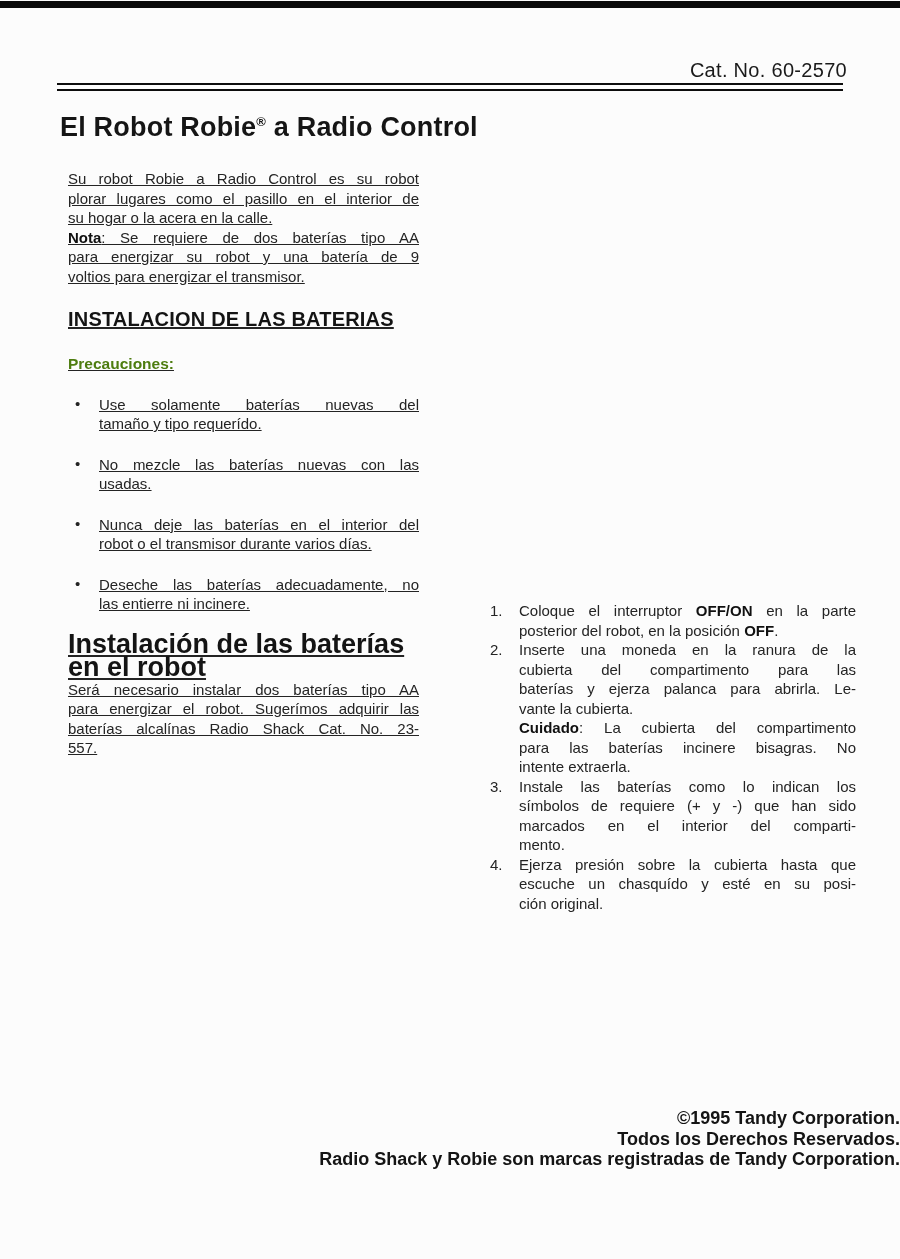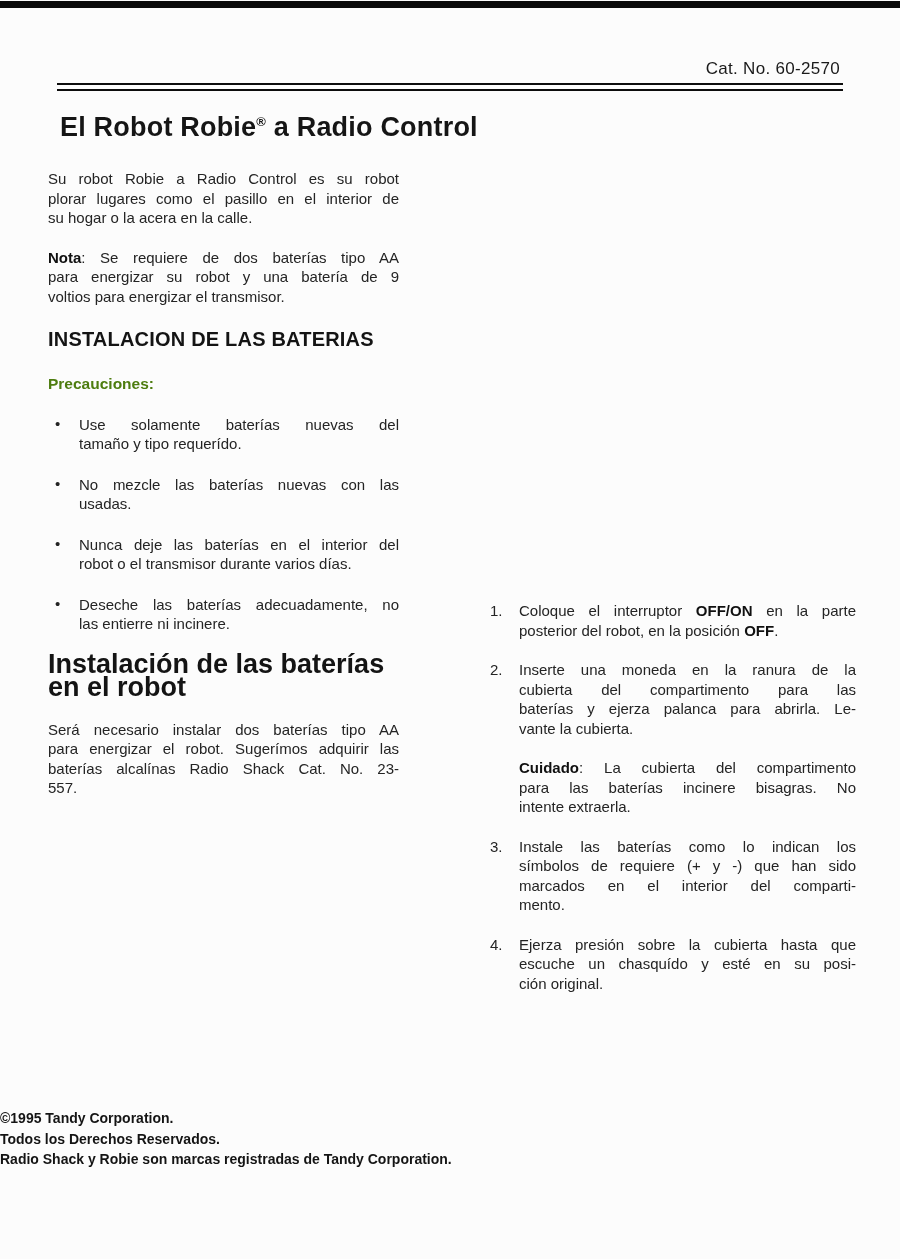--- a/index.html
+++ b/index.html
@@ -14,58 +14,58 @@
     font-family: "Liberation Sans", sans-serif;
     color: #222;
     overflow: hidden;
   }
   .top-bar {
     position: absolute; top: 1px; left: 0;
     width: 100%; height: 7px;
     background: #0a0a0a;
   }
   .cat-no {
-    position: absolute; top: 59px; right: 60px;
-    font-size: 17px; color: #1a1a1a; letter-spacing: 0.3px;
+    position: absolute; top: 59px; right: 53px;
+    font-size: 20px; color: #1a1a1a; letter-spacing: 0.3px;
   }
   .double-rule {
     position: absolute; top: 83px; left: 57px; right: 57px;
     height: 4px;
     border-top: 2.6px solid #0d0d0d;
     border-bottom: 2.6px solid #0d0d0d;
   }
   .title {
     position: absolute; top: 112px; left: 60px; margin: 0;
     font-size: 27px; font-weight: bold; color: #151515;
     white-space: nowrap; letter-spacing: 0.2px;
   }
   .title sup { font-size: 13px; font-weight: bold; }
   .col {
     position: absolute;
     font-size: 15px; line-height: 19.5px; color: #242424;
   }
-  .col-left  { left: 48px;  top: 169px; width: 351px; }
+  .col-left  { left: 68px;  top: 169px; width: 351px; text-decoration: underline; }
   .col-right { left: 490px; top: 601px; width: 366px; }
-  .block { margin-top: 20px; }
+  .block { }
   .block:first-child { margin-top: 0; }
   .h2  { margin-top: 21px; font-size: 20px;   line-height: 24px;   font-weight: bold; color: #141414; letter-spacing: 0.2px; }
   .h3  { margin-top: 23px; font-size: 15.5px; line-height: 19.5px; font-weight: bold; color: #4d7c0f; }
   .h2b { margin-top: 19px; font-size: 27px; line-height: 23.5px; font-weight: bold; color: #141414; }
   .bullet { margin-top: 21px; position: relative; padding-left: 31px; }
   .bullet .marker { position: absolute; left: 7px; top: -1px; }
   .item { position: relative; padding-left: 29px; }
   .item .num { position: absolute; left: 0; top: 0; }
   .note { padding-left: 29px; }
   .line { text-align: left; }
   .line.j { text-align: justify; text-align-last: justify; }
   b { font-weight: bold; color: #101010; }
   .footer {
     position: absolute; top: 1108px; left: 0; width: 900px;
-    text-align: left; font-weight: bold;
-    font-size: 14px; line-height: 20.5px; color: #141414;
+    text-align: right; font-weight: bold;
+    font-size: 18px; line-height: 20.5px; color: #141414;
   }
 </style>
 </head>
 <body>
 
 <div class="page">
   <div class="top-bar"></div>
 
   <div class="cat-no">Cat. No. 60-2570</div>
 

